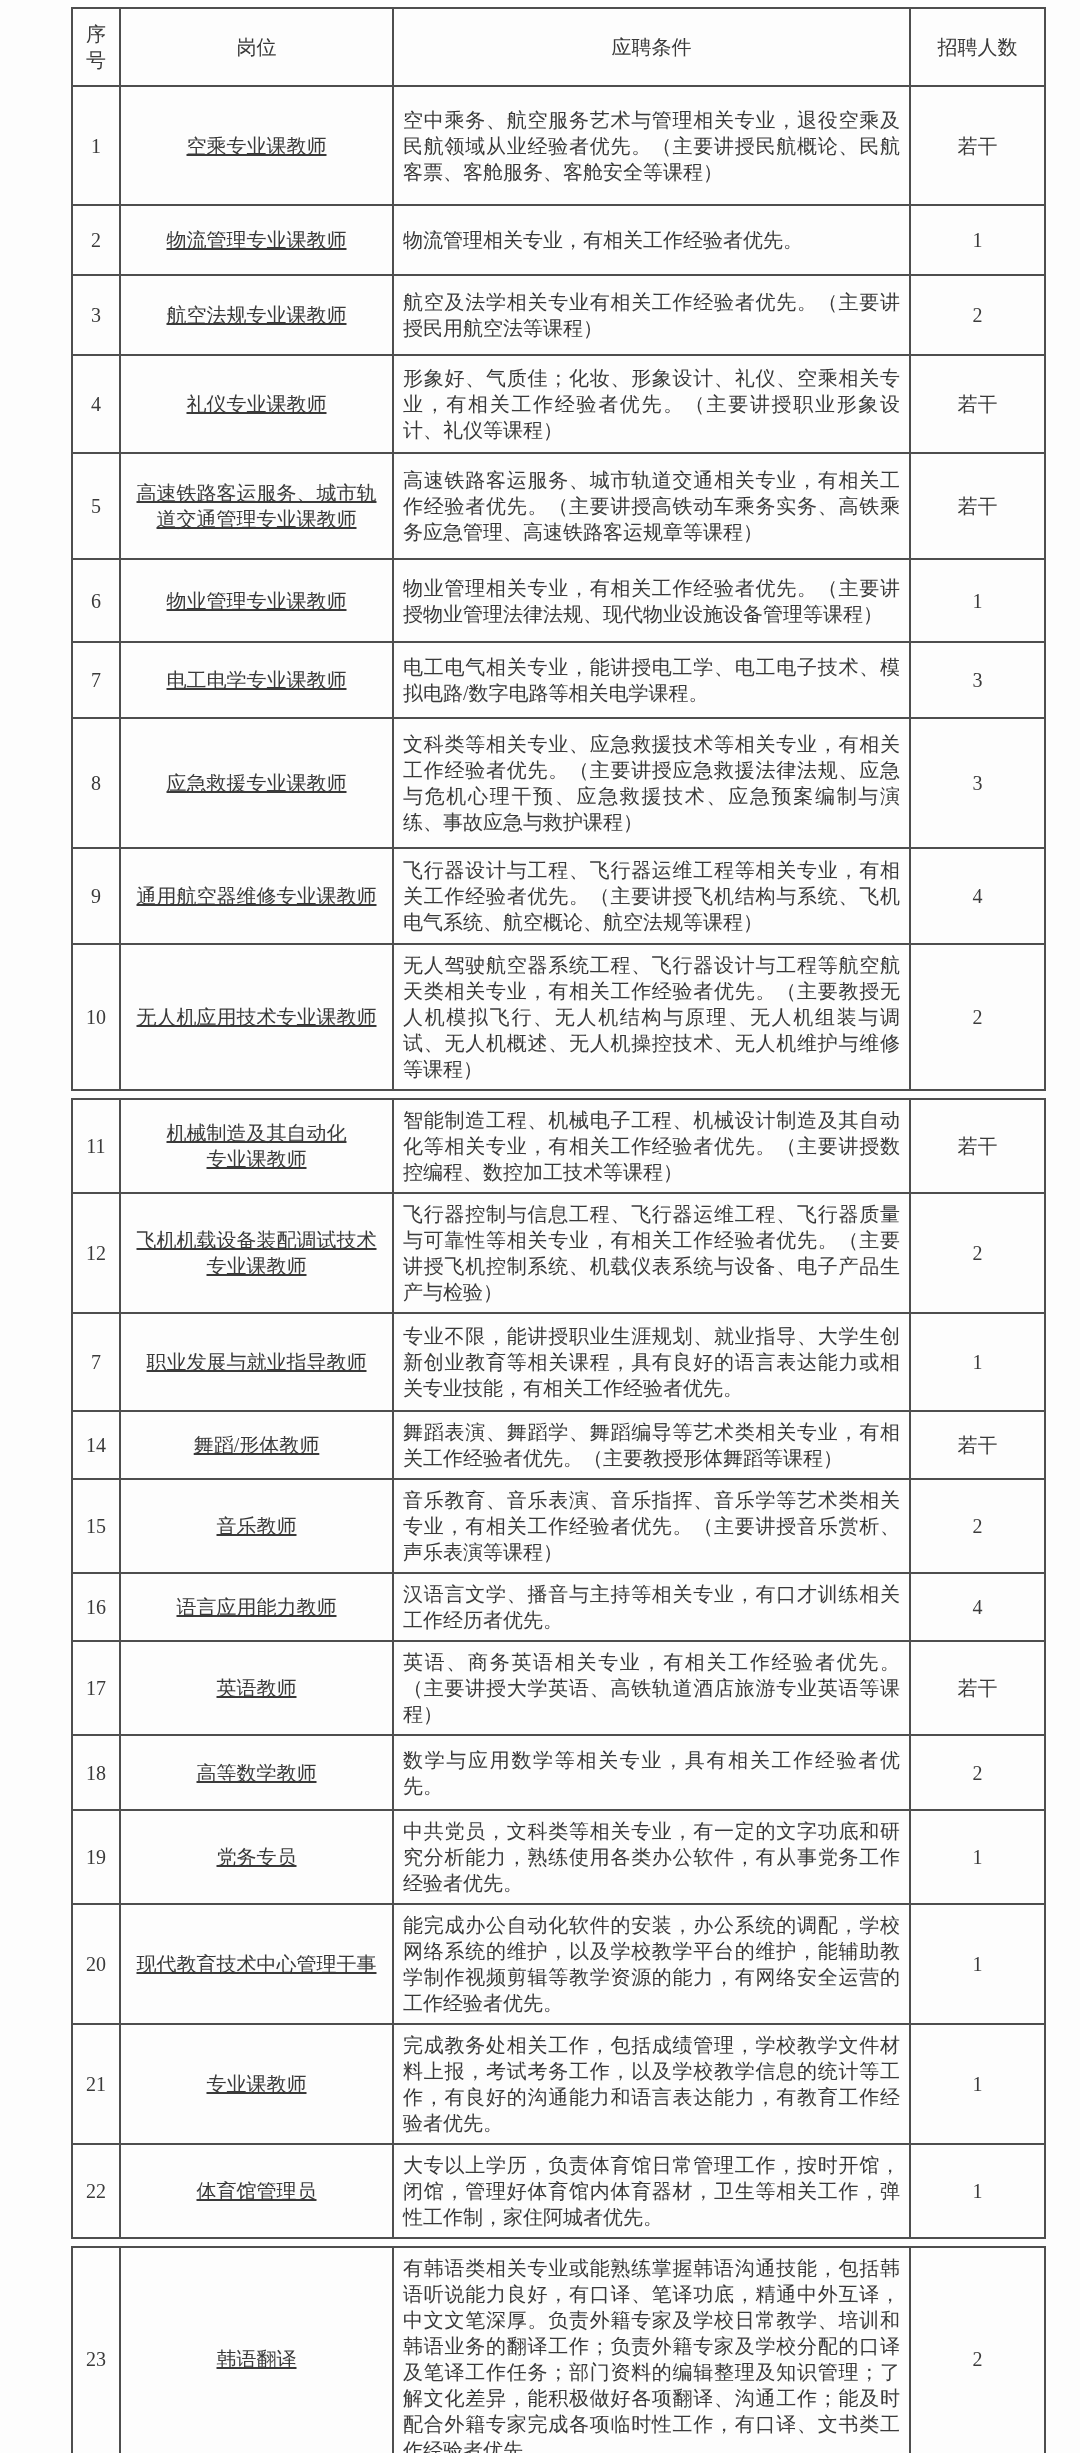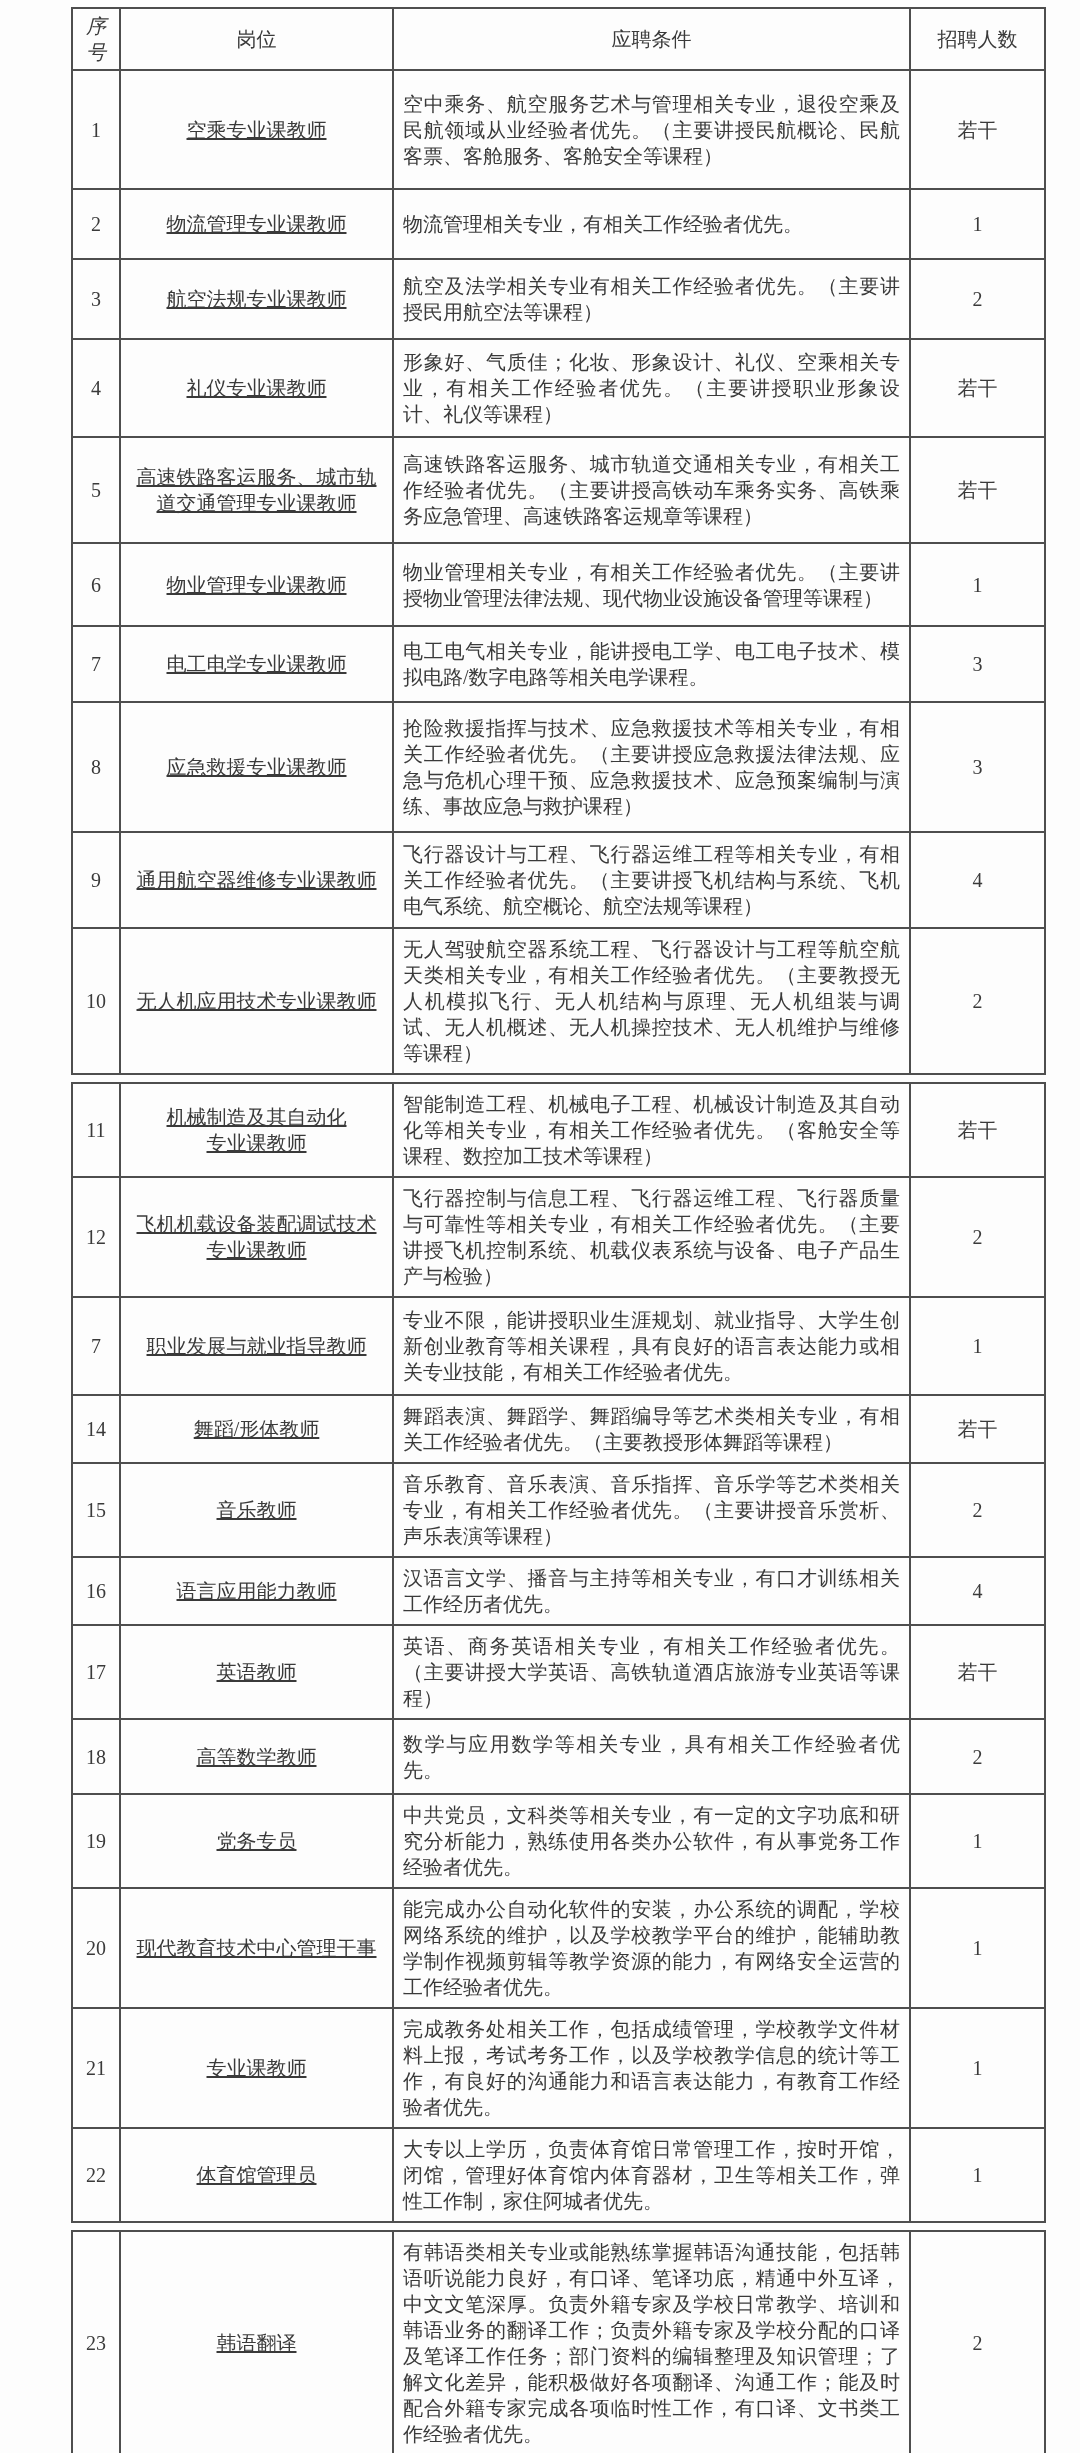--- a/index.html
+++ b/index.html
@@ -28,21 +28,21 @@
   col.c-cnt{width:135px}
   th,td{
     border:2px solid var(--border);
     font-weight:normal;
     font-size:20px;
     line-height:26px;
     vertical-align:middle;
     color:var(--text);
   }
   th{padding:16px 4px;text-align:center;}
-  th.h-no{word-break:break-all;padding:4px 12px;font-style:italic;}
+  th.h-no{word-break:break-all;padding:12px 12px;}
   td.no,td.pos,td.cnt{text-align:center;padding:6px 8px;}
   td.pos{white-space:pre-line;text-decoration:underline;}
   td.req{text-align:justify;padding:7px 9px;}
 </style>
 </head>
 <body>
 
 <div class="sheet">
 
   <table>
@@ -100,21 +100,21 @@
         </tr>
         <tr style="height: 76px;">
           <td class="no">7</td>
           <td class="pos">电工电学专业课教师</td>
           <td class="req">电工电气相关专业，能讲授电工学、电工电子技术、模拟电路/数字电路等相关电学课程。</td>
           <td class="cnt">3</td>
         </tr>
         <tr style="height: 130px;">
           <td class="no">8</td>
           <td class="pos">应急救援专业课教师</td>
-          <td class="req">抢险救援指挥与技术、应急救援技术等相关专业，有相关工作经验者优先。（主要讲授应急救援法律法规、应急与危机心理干预、应急救援技术、应急预案编制与演练、事故应急与救护课程）</td>
+          <td class="req">文科类等相关专业、应急救援技术等相关专业，有相关工作经验者优先。（主要讲授应急救援法律法规、应急与危机心理干预、应急救援技术、应急预案编制与演练、事故应急与救护课程）</td>
           <td class="cnt">3</td>
         </tr>
         <tr style="height: 96px;">
           <td class="no">9</td>
           <td class="pos">通用航空器维修专业课教师</td>
           <td class="req">飞行器设计与工程、飞行器运维工程等相关专业，有相关工作经验者优先。（主要讲授飞机结构与系统、飞机电气系统、航空概论、航空法规等课程）</td>
           <td class="cnt">4</td>
         </tr>
         <tr style="height: 138px;">
           <td class="no">10</td>
@@ -130,21 +130,21 @@
         <col class="c-no">
         <col class="c-pos">
         <col class="c-req">
         <col class="c-cnt">
       </colgroup>
     <tbody>
         <tr style="height: 84px;">
           <td class="no">11</td>
           <td class="pos">机械制造及其自动化
 专业课教师</td>
-          <td class="req">智能制造工程、机械电子工程、机械设计制造及其自动化等相关专业，有相关工作经验者优先。（客舱安全等课程、数控加工技术等课程）</td>
+          <td class="req">智能制造工程、机械电子工程、机械设计制造及其自动化等相关专业，有相关工作经验者优先。（主要讲授数控编程、数控加工技术等课程）</td>
           <td class="cnt">若干</td>
         </tr>
         <tr style="height: 120px;">
           <td class="no">12</td>
           <td class="pos">飞机机载设备装配调试技术
 专业课教师</td>
           <td class="req">飞行器控制与信息工程、飞行器运维工程、飞行器质量与可靠性等相关专业，有相关工作经验者优先。（主要讲授飞机控制系统、机载仪表系统与设备、电子产品生产与检验）</td>
           <td class="cnt">2</td>
         </tr>
         <tr style="height: 98px;">

